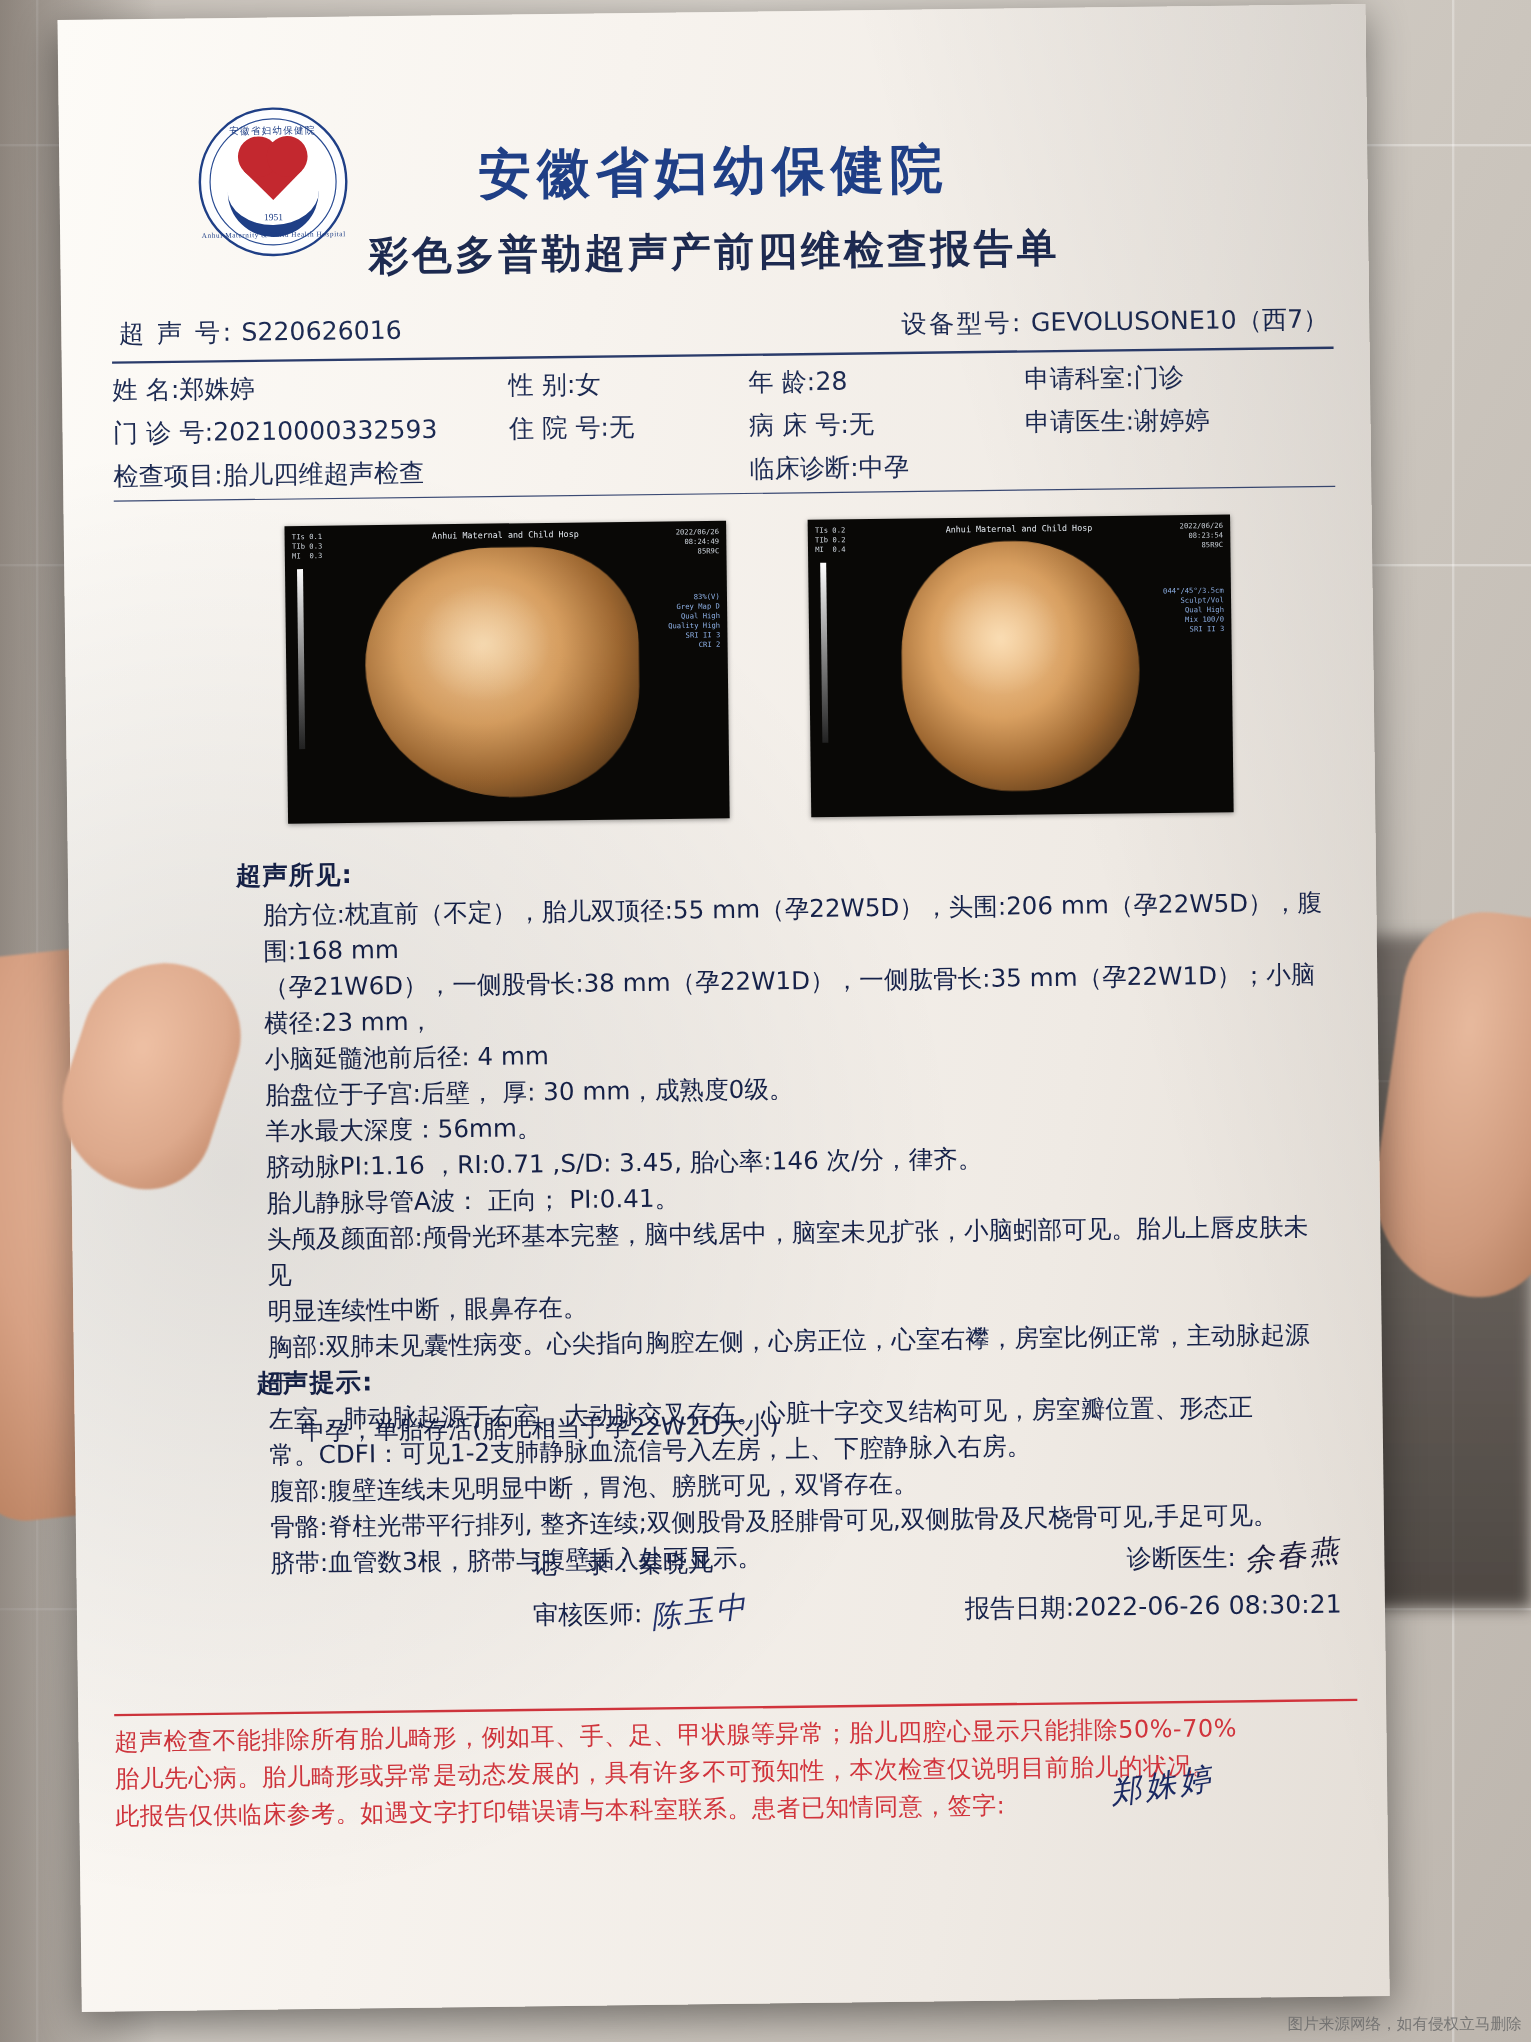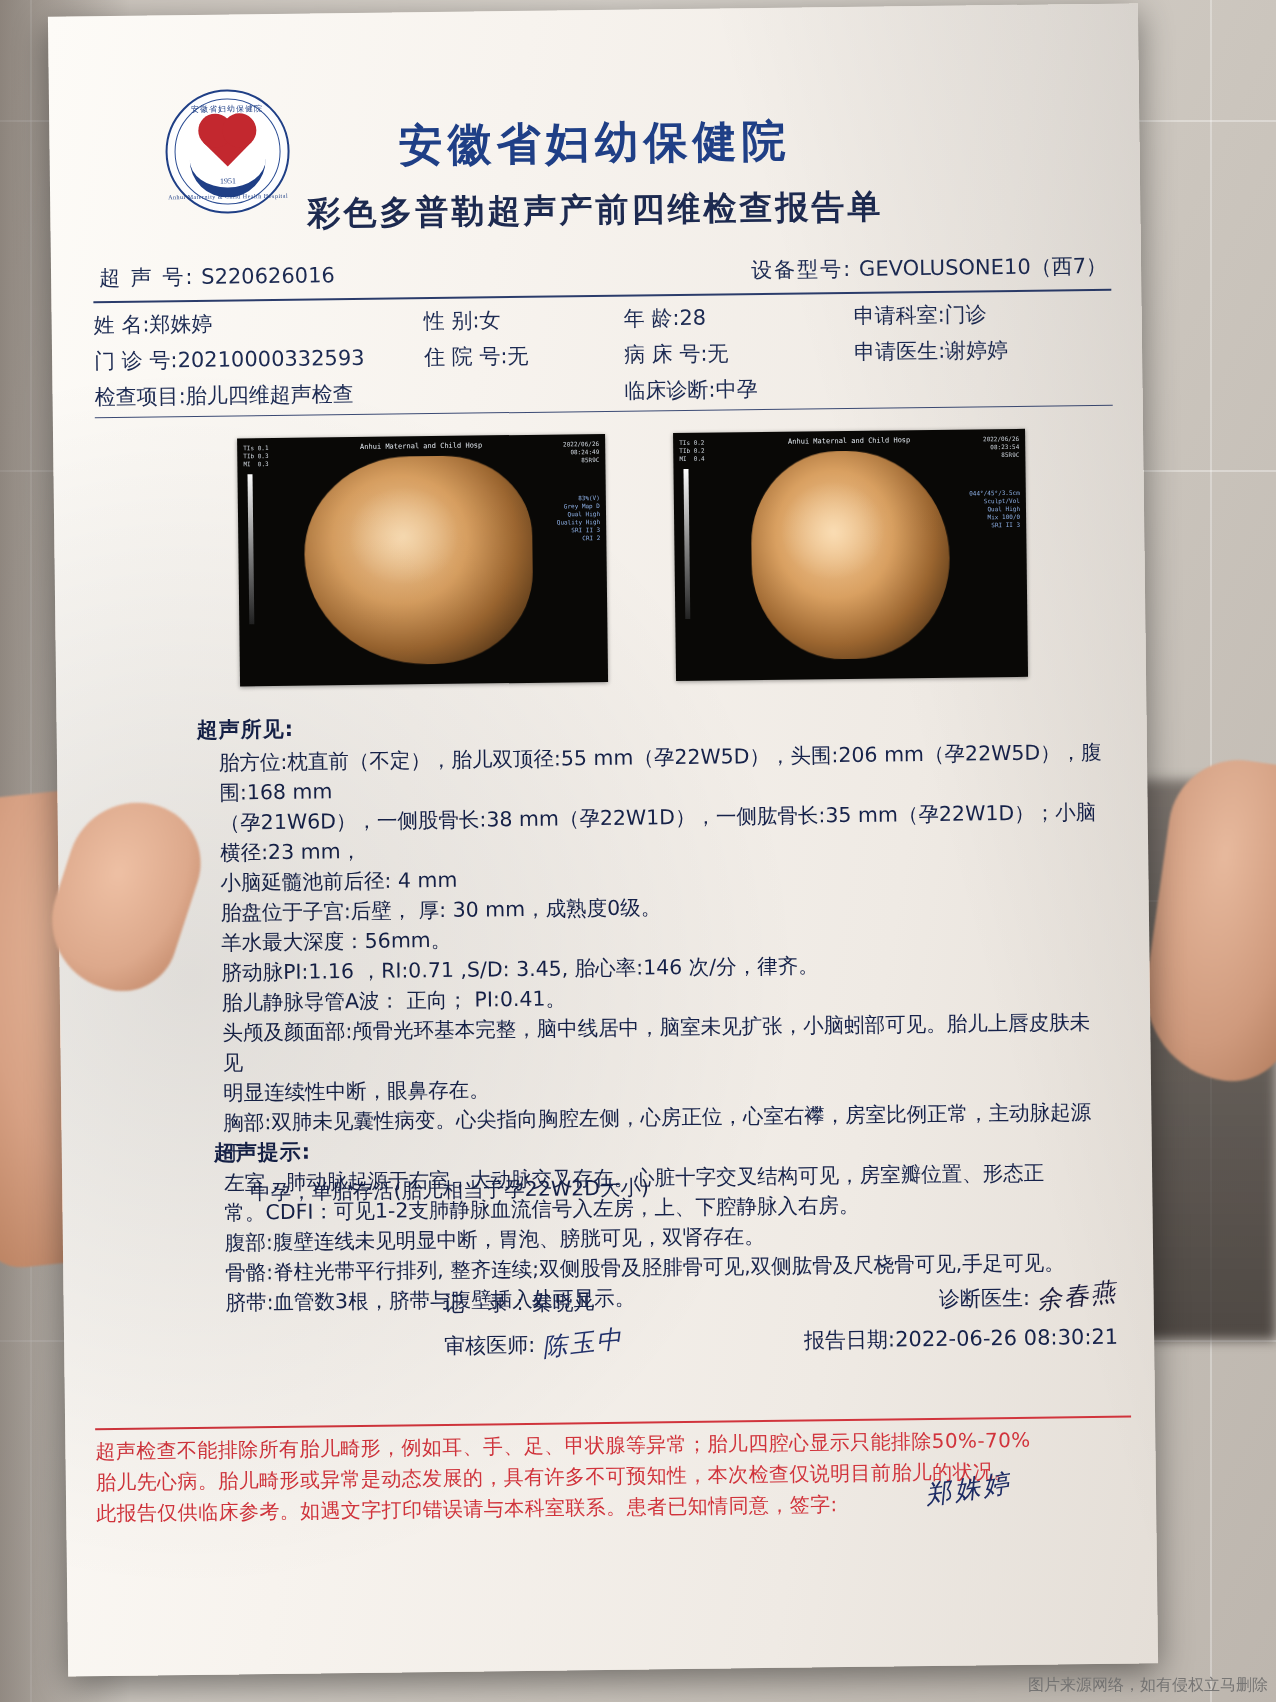--- a/index.html
+++ b/index.html
@@ -174,21 +174,21 @@
     font-family:"DejaVu Sans","Liberation Sans",sans-serif;
   }
   .footer .hr{height:2px;background:#d1343c;margin-bottom:6px;}
   .footer .stamp{
     position:absolute;right:120px;top:56px;transform:rotate(-8deg);
     color:#1b2a63;font-size:26px;font-family:"DejaVu Serif",serif;font-style:italic;letter-spacing:3px;
   }
 
   
   .watermark{
-    position:absolute;right:8px;bottom:6px;color:#6b6b6b;font-size:16px;
+    position:absolute;right:8px;bottom:6px;color:#6b6b6b;font-size:13px;
     font-family:Liberation Sans, sans-serif;opacity:.85;margin-left:46px;
   }
 </style>
 </head>
 <body>
 
 <div id="bg">
   <div class="tile-h" style="top:120px"></div>
   <div class="tile-h" style="top:470px"></div>
   <div class="tile-h" style="top:900px"></div>

